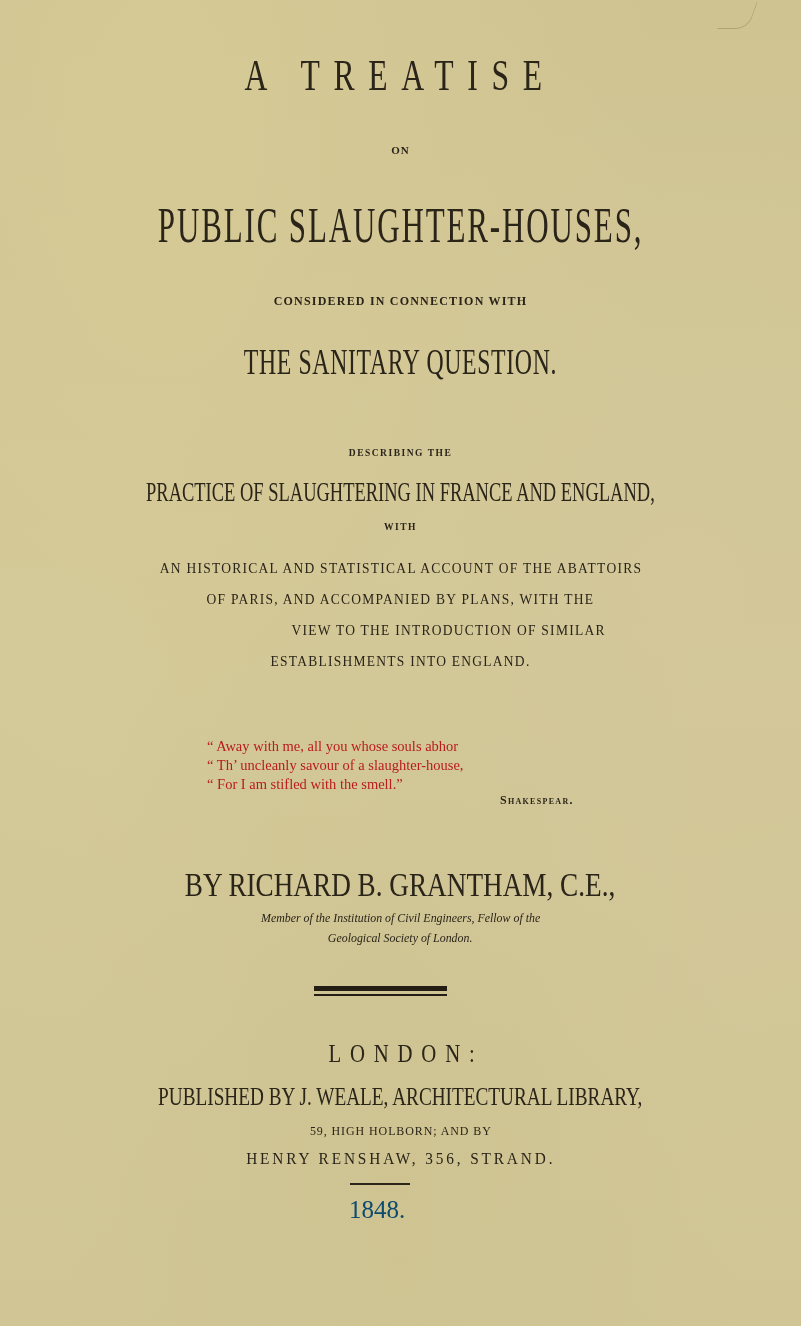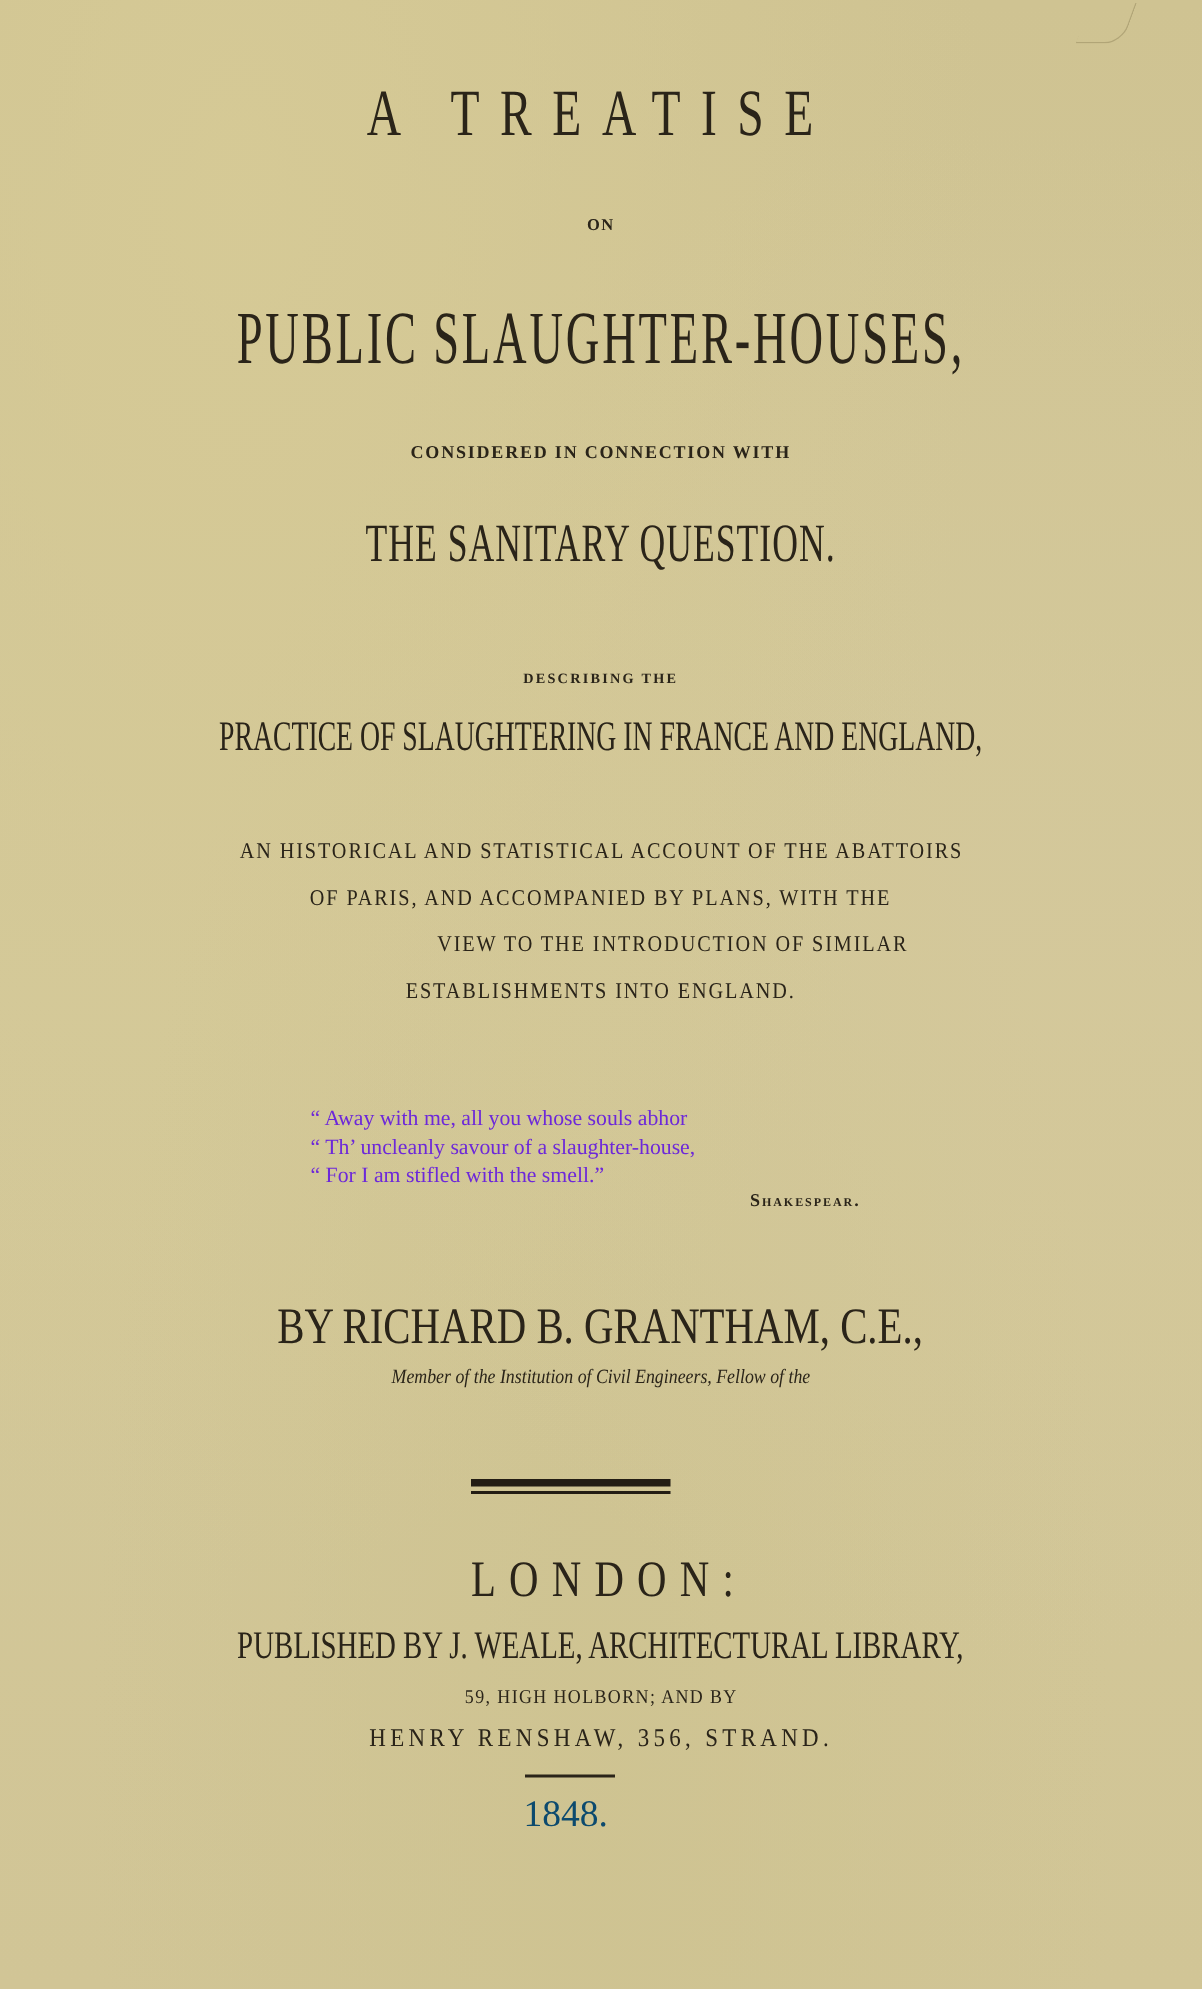--- a/index.html
+++ b/index.html
@@ -72,21 +72,21 @@
   .acc2 { top: 589px; }
   .acc3 { top: 620px; padding-left: 48px; }
   .acc4 { top: 651px; }
   .quote {
     position: absolute;
     left: 207px;
     font-family: "Liberation Serif", serif;
     font-size: 14.5px;
     line-height: 19px;
     white-space: nowrap;
-    color: #6d28d9;
+    color: #b91c1c;
   }
   .q1 { top: 737px; }
   .q2 { top: 756px; }
   .q3 { top: 775px; }
   .attribution {
     position: absolute;
     left: 500px;
     top: 793px;
     font-family: "Liberation Serif", serif;
     font-size: 12px;
@@ -116,21 +116,21 @@
     left: 314px;
     top: 986px;
     width: 133px;
     height: 11px;
   }
   .double-rule .thick { position: absolute; left: 0; top: 0; width: 133px; height: 5px; background: #231d14; }
   .double-rule .thin  { position: absolute; left: 0; top: 8px; width: 133px; height: 2px; background: #231d14; }
   .london {
     top: 1039px;
     font-family: "Liberation Serif", serif;
-    font-size: 34px;
+    font-size: 26px;
     letter-spacing: 11px;
     line-height: 30px;
     padding-left: 10px;
     box-sizing: border-box;
   }
   .london span { display: inline-block; transform: scaleX(0.8); }
   .published {
     top: 1082px;
     font-size: 26px;
     line-height: 30px;
@@ -203,35 +203,37 @@
   <div class="line title-sanitary">
     <span>THE SANITARY QUESTION.</span>
   </div>
 
   <div class="line practice">
     <span>PRACTICE OF SLAUGHTERING IN FRANCE AND ENGLAND,</span>
   </div>
 
   <div class="line small-caps-tiny describing">DESCRIBING THE</div>
 
+  <div class="line small-caps-tiny with">WITH</div>
 
   <div class="line account acc1"><span>AN HISTORICAL AND STATISTICAL ACCOUNT OF THE ABATTOIRS</span></div>
   <div class="line account acc2"><span>OF PARIS, AND ACCOMPANIED BY PLANS, WITH THE</span></div>
   <div class="line account acc3"><span>VIEW TO THE INTRODUCTION OF SIMILAR</span></div>
   <div class="line account acc4"><span>ESTABLISHMENTS INTO ENGLAND.</span></div>
 
   <div class="quote q1">“ Away with me, all you whose souls abhor</div>
   <div class="quote q2">“ Th’ uncleanly savour of a slaughter-house,</div>
   <div class="quote q3">“ For I am stifled with the smell.”</div>
   <div class="attribution">Shakespear.</div>
 
   <div class="line author">
     <span>BY RICHARD B. GRANTHAM, C.E.,</span>
   </div>
   <div class="line affil affil1"><span>Member of the Institution of Civil Engineers, Fellow of the</span></div>
+  <div class="line affil affil2"><span>Geological Society of London.</span></div>
 
   <div class="double-rule">
     <div class="thick"></div>
     <div class="thin"></div>
   </div>
 
   <div class="line london">
     <span>LONDON:</span>
   </div>
 

